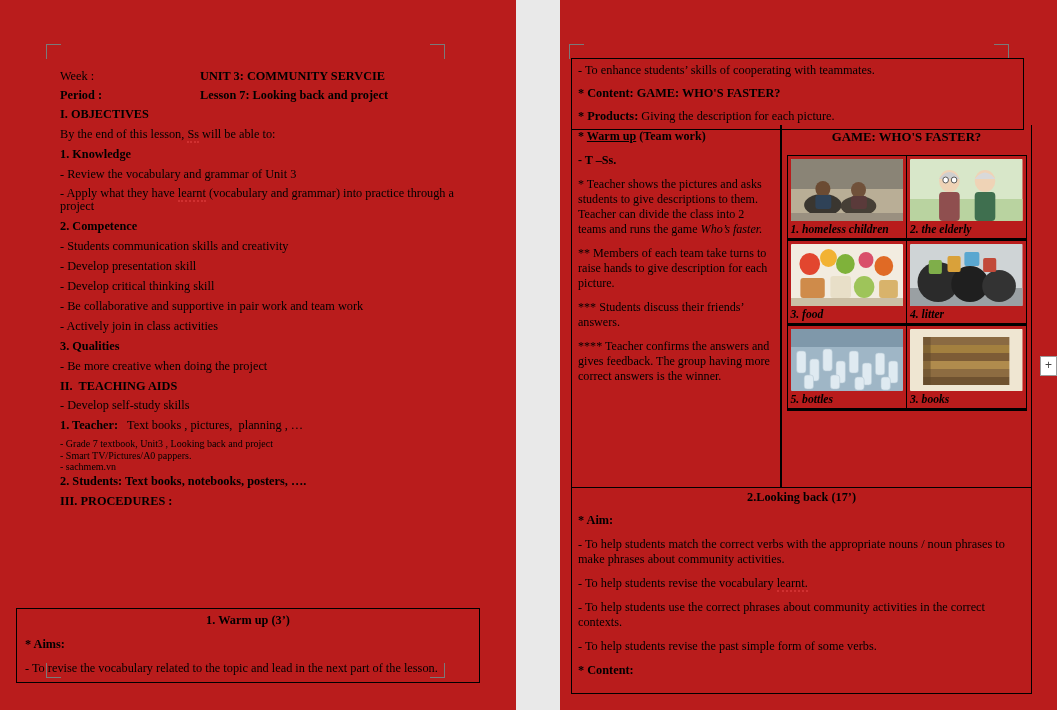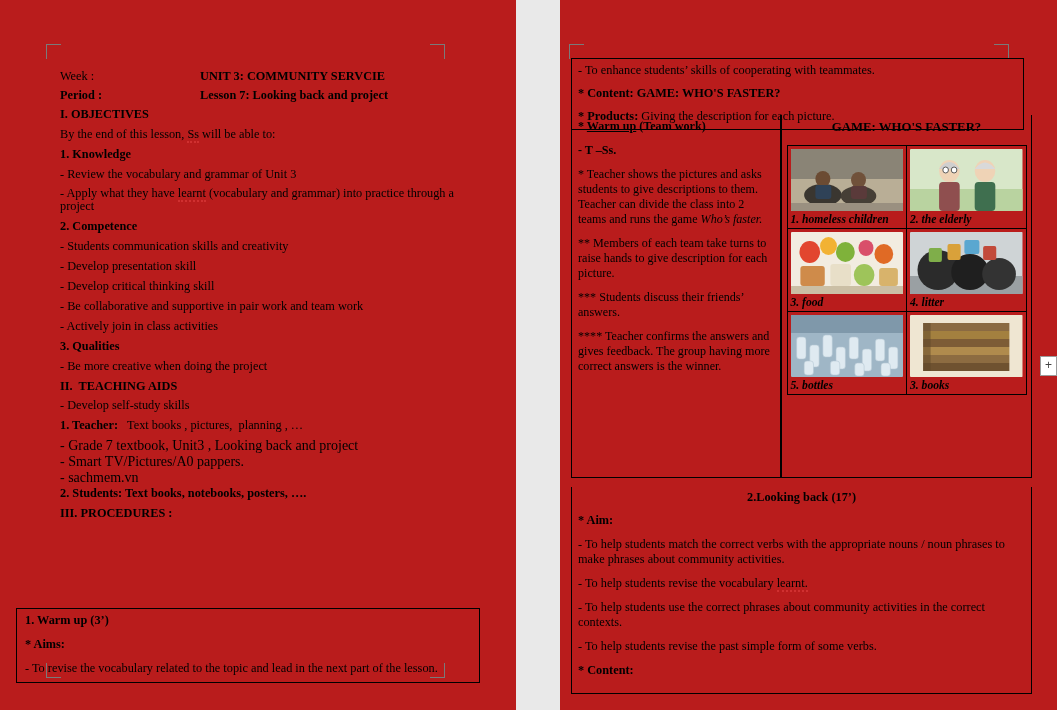--- a/index.html
+++ b/index.html
@@ -60,21 +60,21 @@
     top: 70px;
     width: 420px;
   }
   p.line {
     margin: 0 0 7px 0;
     font-size: 12.3px;
     white-space: pre-wrap;
   }
   p.tight {
     margin: 0 0 1px 0;
-    font-size: 14px;
+    font-size: 10px;
   }
   .b { font-weight: bold; }
   .u { text-decoration: underline; }
   .i { font-style: italic; }
   .spellerr {
     border-bottom: 2px dotted #d03030;
   }
   .head-row {
     display: flex;
     margin: 0 0 6px 0;
@@ -88,21 +88,21 @@
     position: absolute;
     left: 16px;
     top: 608px;
     width: 464px;
     height: 75px;
     border: 1px solid #000;
     box-sizing: border-box;
     padding: 4px 8px;
   }
   #warmup-box .title {
-    text-align: left;
+    text-align: center;
     font-weight: bold;
     font-size: 12.3px;
     margin-bottom: 9px;
   }
   #warmup-box .aims {
     font-weight: bold;
     font-size: 12.3px;
     margin-bottom: 9px;
   }
   #warmup-box .txt { font-size: 12.3px; }
@@ -116,21 +116,21 @@
     border: 1px solid #000;
     box-sizing: border-box;
     padding: 4px 10px 5px 6px;
   }
   #right-top p { margin: 0 0 8px 0; font-size: 12.3px; }
   #right-top p:last-child { margin-bottom: 0; }
 
   #table-main {
     position: absolute;
     left: 11px;
-    top: 115px;
+    top: 125px;
     width: 461px;
     border: 1px solid #000;
     border-top: none;
     box-sizing: border-box;
     display: flex;
   }
   .cell-left {
     width: 210px;
     box-sizing: border-box;
     border-right: 2px solid #000;
@@ -152,21 +152,21 @@
   .pic-grid {
     display: grid;
     grid-template-columns: 1fr 1fr;
     border-top: 1px solid #000;
     border-left: 1px solid #000;
     width: 239px;
     margin: 0 auto;
   }
   .pic-cell {
     border-right: 1px solid #000;
-    border-bottom: 1px solid #000000;
+    border-bottom: 3px solid #000000;
     padding: 3px 3px 2px 3px;
     box-sizing: border-box;
     font-family: Liberation Serif, serif;
   }
   .pic-img {
     width: 100%;
     height: 62px;
     display: block;
     border-radius: 1px;
   }

